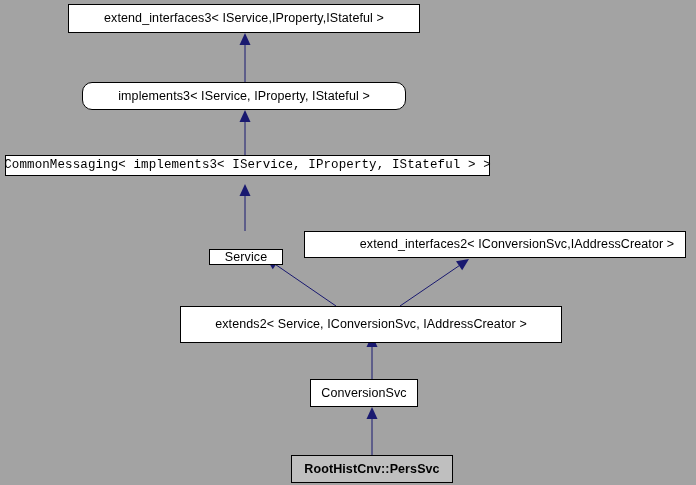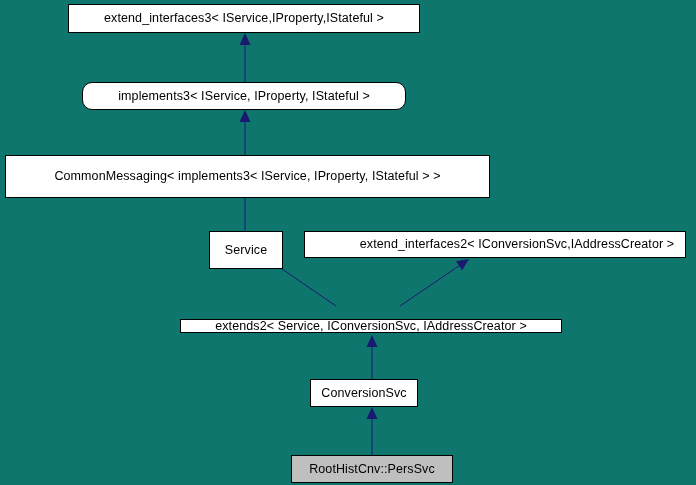--- a/index.html
+++ b/index.html
@@ -5,21 +5,21 @@
 <style>
   html, body {
     margin: 0;
     padding: 0;
     background: #ffffff;
   }
   #diagram {
     position: relative;
     width: 696px;
     height: 485px;
-    background: #0f766e;
+    background: #a3a3a3;
     font-family: "Liberation Sans", "DejaVu Sans", sans-serif;
     overflow: hidden;
     text-align: right;
   }
   #edge-layer {
     position: absolute;
     left: 0;
     top: 0;
     width: 696px;
     height: 485px;
@@ -34,20 +34,21 @@
     align-items: center;
     justify-content: center;
     white-space: nowrap;
     color: #000000;
     font-size: 12.5px;
     line-height: 1;
     letter-spacing: 0.1px;
   }
   .node.current {
     background: #bfbfbf;
+    font-weight: bold;
   }
   .node .label {
     display: block;
     padding: 0 6px;
   }
 </style>
 </head>
 <body>
 
 <div id="diagram">
@@ -83,30 +84,30 @@
       </g>
     </svg>
 
   <div id="node-layer">
       <div class="node" style="left: 68px; top: 4px; width: 352px; height: 29px;">
         <span class="label">extend_interfaces3&lt; IService,IProperty,IStateful &gt;</span>
       </div>
       <div class="node" style="left: 82px; top: 82px; width: 324px; height: 28px; border-radius: 10px;">
         <span class="label">implements3&lt; IService, IProperty, IStateful &gt;</span>
       </div>
-      <div class="node" style="left: 5px; top: 155px; width: 485px; height: 43px;">
+      <div class="node" style="left: 5px; top: 155px; width: 485px; height: 21px; font-family: Liberation Mono, monospace;">
         <span class="label">CommonMessaging&lt; implements3&lt; IService, IProperty, IStateful &gt; &gt;</span>
       </div>
-      <div class="node" style="left: 209px; top: 231px; width: 74px; height: 38px;">
+      <div class="node" style="left: 209px; top: 249px; width: 74px; height: 16px;">
         <span class="label">Service</span>
       </div>
       <div class="node" style="left: 304px; top: 231px; width: 382px; height: 27px; padding-left: 44px;">
         <span class="label">extend_interfaces2&lt; IConversionSvc,IAddressCreator &gt;</span>
       </div>
-      <div class="node" style="left: 180px; top: 319px; width: 382px; height: 14px;">
+      <div class="node" style="left: 180px; top: 306px; width: 382px; height: 37px;">
         <span class="label">extends2&lt; Service, IConversionSvc, IAddressCreator &gt;</span>
       </div>
       <div class="node" style="left: 310px; top: 379px; width: 108px; height: 28px;">
         <span class="label">ConversionSvc</span>
       </div>
       <div class="node current" style="left: 291px; top: 455px; width: 162px; height: 28px;">
         <span class="label">RootHistCnv::PersSvc</span>
       </div>
     </div>
 

